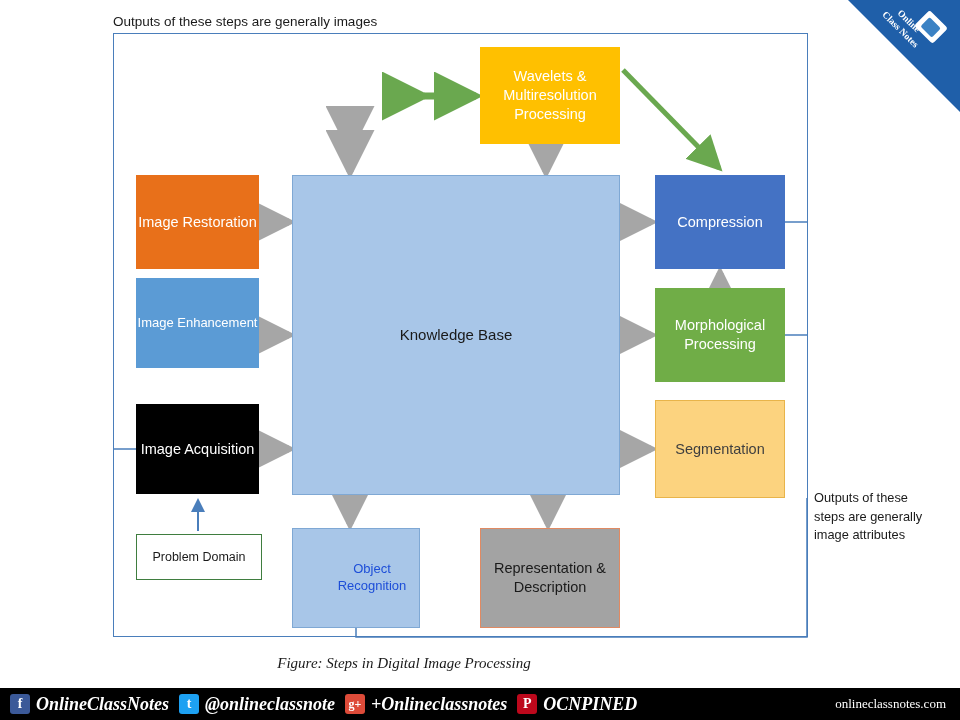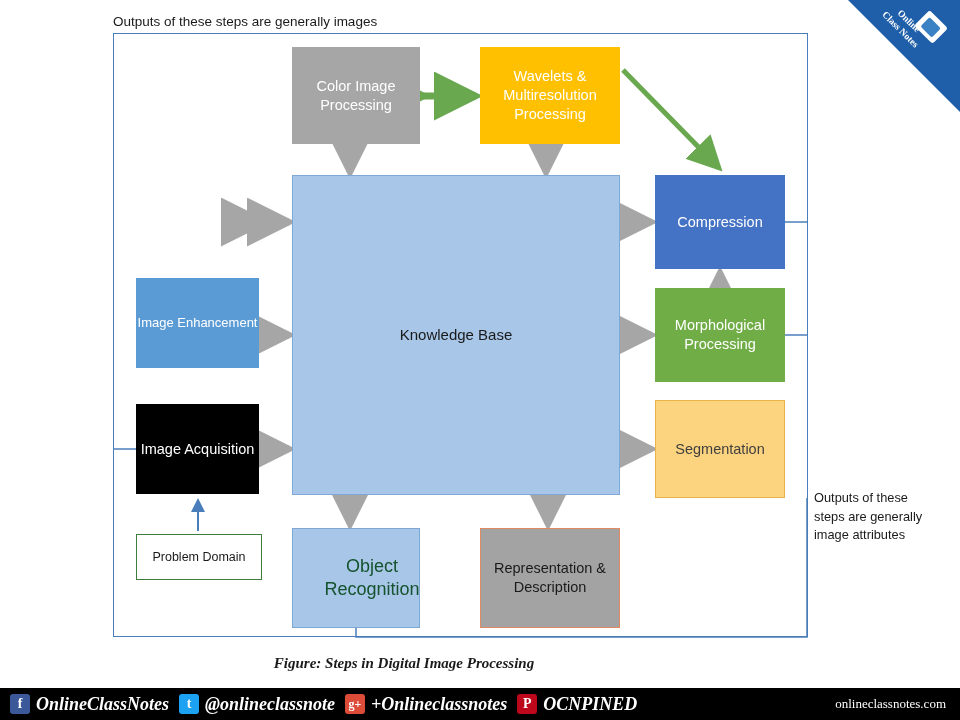--- a/index.html
+++ b/index.html
@@ -37,36 +37,36 @@
 
   .b-color   {left:292px;top:47px;width:128px;height:97px;background:#a6a6a6;color:#ffffff;font-size:14.5px;}
   .b-wave    {left:480px;top:47px;width:140px;height:97px;background:#ffc000;color:#ffffff;font-size:14.5px;}
   .b-restor  {left:136px;top:175px;width:123px;height:94px;background:#e8701a;color:#ffffff;font-size:14.5px;}
   .b-enhance {left:136px;top:278px;width:123px;height:90px;background:#5b9bd5;color:#ffffff;font-size:13px;}
   .b-acquis  {left:136px;top:404px;width:123px;height:90px;background:#000000;color:#ffffff;font-size:14.5px;}
   .b-knowledge{left:292px;top:175px;width:328px;height:320px;background:#a8c6e8;border:1px solid #7fa8d4;color:#1a1a1a;font-size:15px;}
   .b-compress{left:655px;top:175px;width:130px;height:94px;background:#4472c4;color:#ffffff;font-size:14.5px;}
   .b-morph   {left:655px;top:288px;width:130px;height:94px;background:#70ad47;color:#ffffff;font-size:14.5px;}
   .b-segment {left:655px;top:400px;width:130px;height:98px;background:#fcd37f;border:1px solid #e8b44a;color:#3f3f3f;font-size:14.5px;}
-  .b-object  {left:292px;top:528px;width:128px;height:100px;background:#a8c6e8;border:1px solid #7fa8d4;color:#14532d;font-size:18px;padding-left:32px;}
+  .b-object  {left:292px;top:528px;width:128px;height:100px;background:#a8c6e8;border:1px solid #7fa8d4;color:#1d4ed8;font-size:13px;padding-left:32px;}
   .b-repr    {left:480px;top:528px;width:140px;height:100px;background:#a3a3a3;border:1px solid #e08a63;color:#1a1a1a;font-size:14.5px;}
   .b-problem {left:136px;top:534px;width:126px;height:46px;background:#ffffff;border:1.2px solid #3f7d3f;color:#1a1a1a;font-size:12.5px;}
 
   
   .right-caption{
     position:absolute;left:814px;top:489px;width:120px;
     font-size:12.8px;color:#1a1a1a;line-height:1.45;
   }
 
   
   .fig-caption{
     position:absolute;left:0;top:655px;width:808px;
     text-align:center;
     font-family:"Liberation Serif", serif;
-    font-style:italic;font-weight:bold;font-size:15px;color:#1a1a1a;
+    font-style:italic;font-weight:normal;font-size:15px;color:#1a1a1a;
   }
 
   
   .footer{
     position:absolute;left:0;top:688px;width:960px;height:32px;
     background:#000000;color:#ffffff;
     display:flex;align-items:center;
   }
   .footer-item{display:flex;align-items:center;margin-left:10px;}
   .social-icon{
@@ -176,22 +176,22 @@
     </g>
 
     <g stroke="#4a7ebb" stroke-width="1.5" fill="none">
       <path d="M113 449 L136 449"></path>
       <path d="M785 222 L807 222"></path>
       <path d="M785 335 L807 335"></path>
       <path d="M356 628 L356 637 L807 637 L807 498"></path>
     </g>
   </svg>
 
-  <div class="box b-color">Color Image Processing</div>
   <div class="box b-wave">Wavelets &amp; Multiresolution Processing</div>
+  <div class="box b-restor">Image Restoration</div>
   <div class="box b-enhance">Image Enhancement</div>
   <div class="box b-acquis">Image Acquisition</div>
   <div class="box b-knowledge">Knowledge Base</div>
   <div class="box b-morph">Morphological Processing</div>
   <div class="box b-compress">Compression</div>
   <div class="box b-segment">Segmentation</div>
   <div class="box b-object">Object Recognition</div>
   <div class="box b-repr">Representation &amp; Description</div>
   <div class="box b-problem">Problem Domain</div>
 

